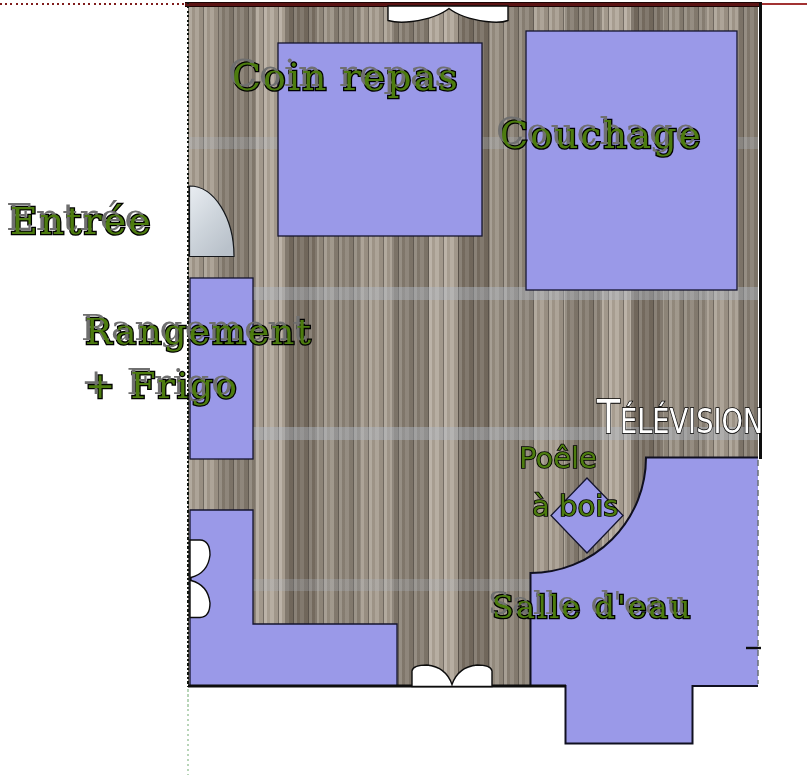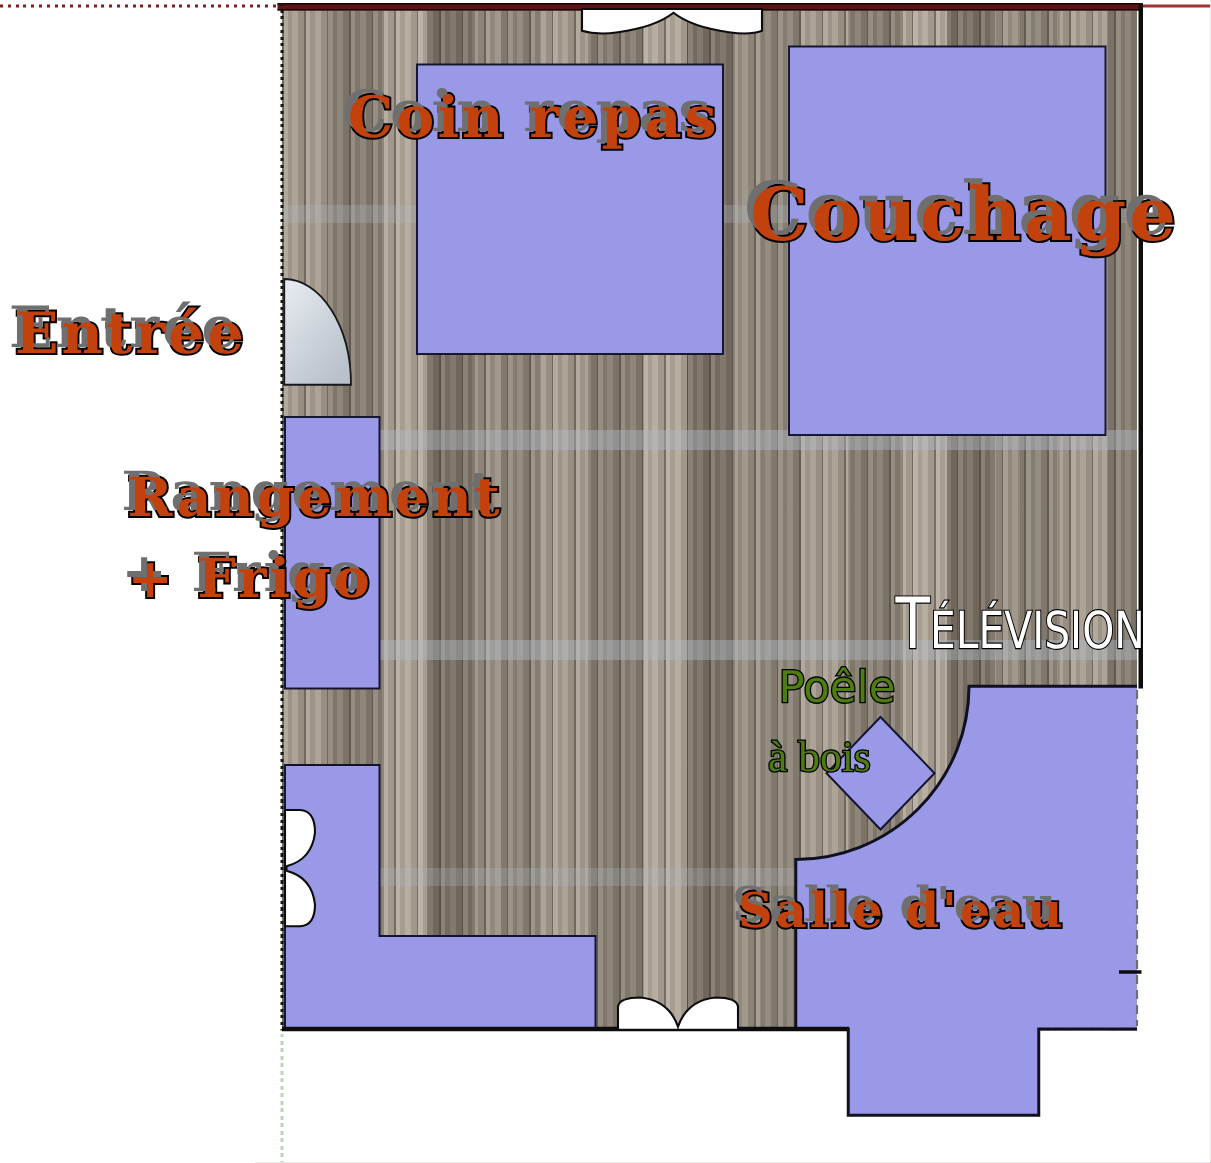--- a/index.html
+++ b/index.html
@@ -53,22 +53,22 @@
   #axis-green-dotted {
     position:absolute; left:186.5px; top:689px; width:2px; height:86px;
     background:repeating-linear-gradient(180deg,#b7d5b7 0 2.5px, rgba(0,0,0,0) 2.5px 5px);
   }
   #plan-svg { position:absolute; left:0; top:0; z-index:3; }
   .room   { fill:#9a99e8; stroke:#14142e; stroke-width:1.3; }
   .opening{ fill:#ffffff; stroke:#0c0c0c; stroke-width:1.4; }
   
   .lbl { position:absolute; white-space:nowrap; z-index:5; }
   .lbl-cream {
-    font-family:"DejaVu Serif", serif; font-weight:bold;
-    color:#c2410c; letter-spacing:2px;
+    font-family:"DejaVu Serif", serif; font-weight:normal;
+    color:#4d7c0f; letter-spacing:2px;
     -webkit-text-stroke:2.6px #000; paint-order:stroke fill;
     text-shadow:-4px -4px 0 #6f6f6f;
   }
   .lbl-tv {
     font-family:"DejaVu Sans", sans-serif; font-size:34px; line-height:42px;
     color:#ffffff; -webkit-text-stroke:1.6px #000; paint-order:stroke fill;
     text-transform:uppercase; transform:scaleX(0.8); transform-origin:left top;
   }
   .lbl-tv::first-letter { font-size:47px; }
   .lbl-hand {
@@ -114,30 +114,30 @@
     <line x1="188" y1="686" x2="566" y2="686" stroke="#0d0d0d" stroke-width="3"></line>
 
     <path class="opening" d="M388,6 L388,20.5 Q398,23.5 412,21.5 Q437,18 449,8.5 Q461,18 486,21.5 Q500,23.5 508,20.5 L508,6 Z"></path>
     <path class="opening" d="M412,686.5 L412,671 Q413,665 427,665 Q446,667 452,684.5 Q458,667 477,665 Q491,665 492,671 L492,686.5 Z"></path>
     <path class="opening" d="M190,540 L200,540 Q210,540.5 210,555 Q208,573 191,577.5 L191,580.5 Q208,585 210,603 Q210,617 200,617.5 L190,617.5 Z"></path>
     <path fill="url(#doorGrad)" stroke="#15181c" stroke-width="1.2" d="M189.5,186 A44.5,70.5 0 0 1 234,256.5 L189.5,256.5 Z"></path>
   </svg>
 
   <div class="lbl lbl-cream" style="left:232px; top:55px; font-size:38px;">Coin repas</div>
 
-  <div class="lbl lbl-cream" style="left:500px; top:114px; font-size:49px;">Couchage</div>
+  <div class="lbl lbl-cream" style="left:500px; top:114px; font-size:37px;">Couchage</div>
 
   <div class="lbl lbl-cream" style="left:10px; top:199px; font-size:38px;text-align:right;">Entrée</div>
 
   <div class="lbl lbl-cream" style="left:85px; top:305px; font-size:36px; line-height:54px;">
     <div>Rangement</div>
     <div>+ Frigo</div>
   </div>
 
   <div class="lbl lbl-tv" style="left:597px; top:396px;">Télévision</div>
 
   <div class="lbl lbl-hand" style="left:519px; top:441px;">Poêle</div>
-  <div class="lbl lbl-hand" style="left:512px; top:489px;font-family:Liberation Serif, serif;">à bois</div>
+  <div class="lbl lbl-hand" style="left:532px; top:489px;">à bois</div>
 
   <div class="lbl lbl-cream" style="left:492px; top:588px; font-size:32px;">Salle d'eau</div>
 
 
 </div>
 
 </body></html>

